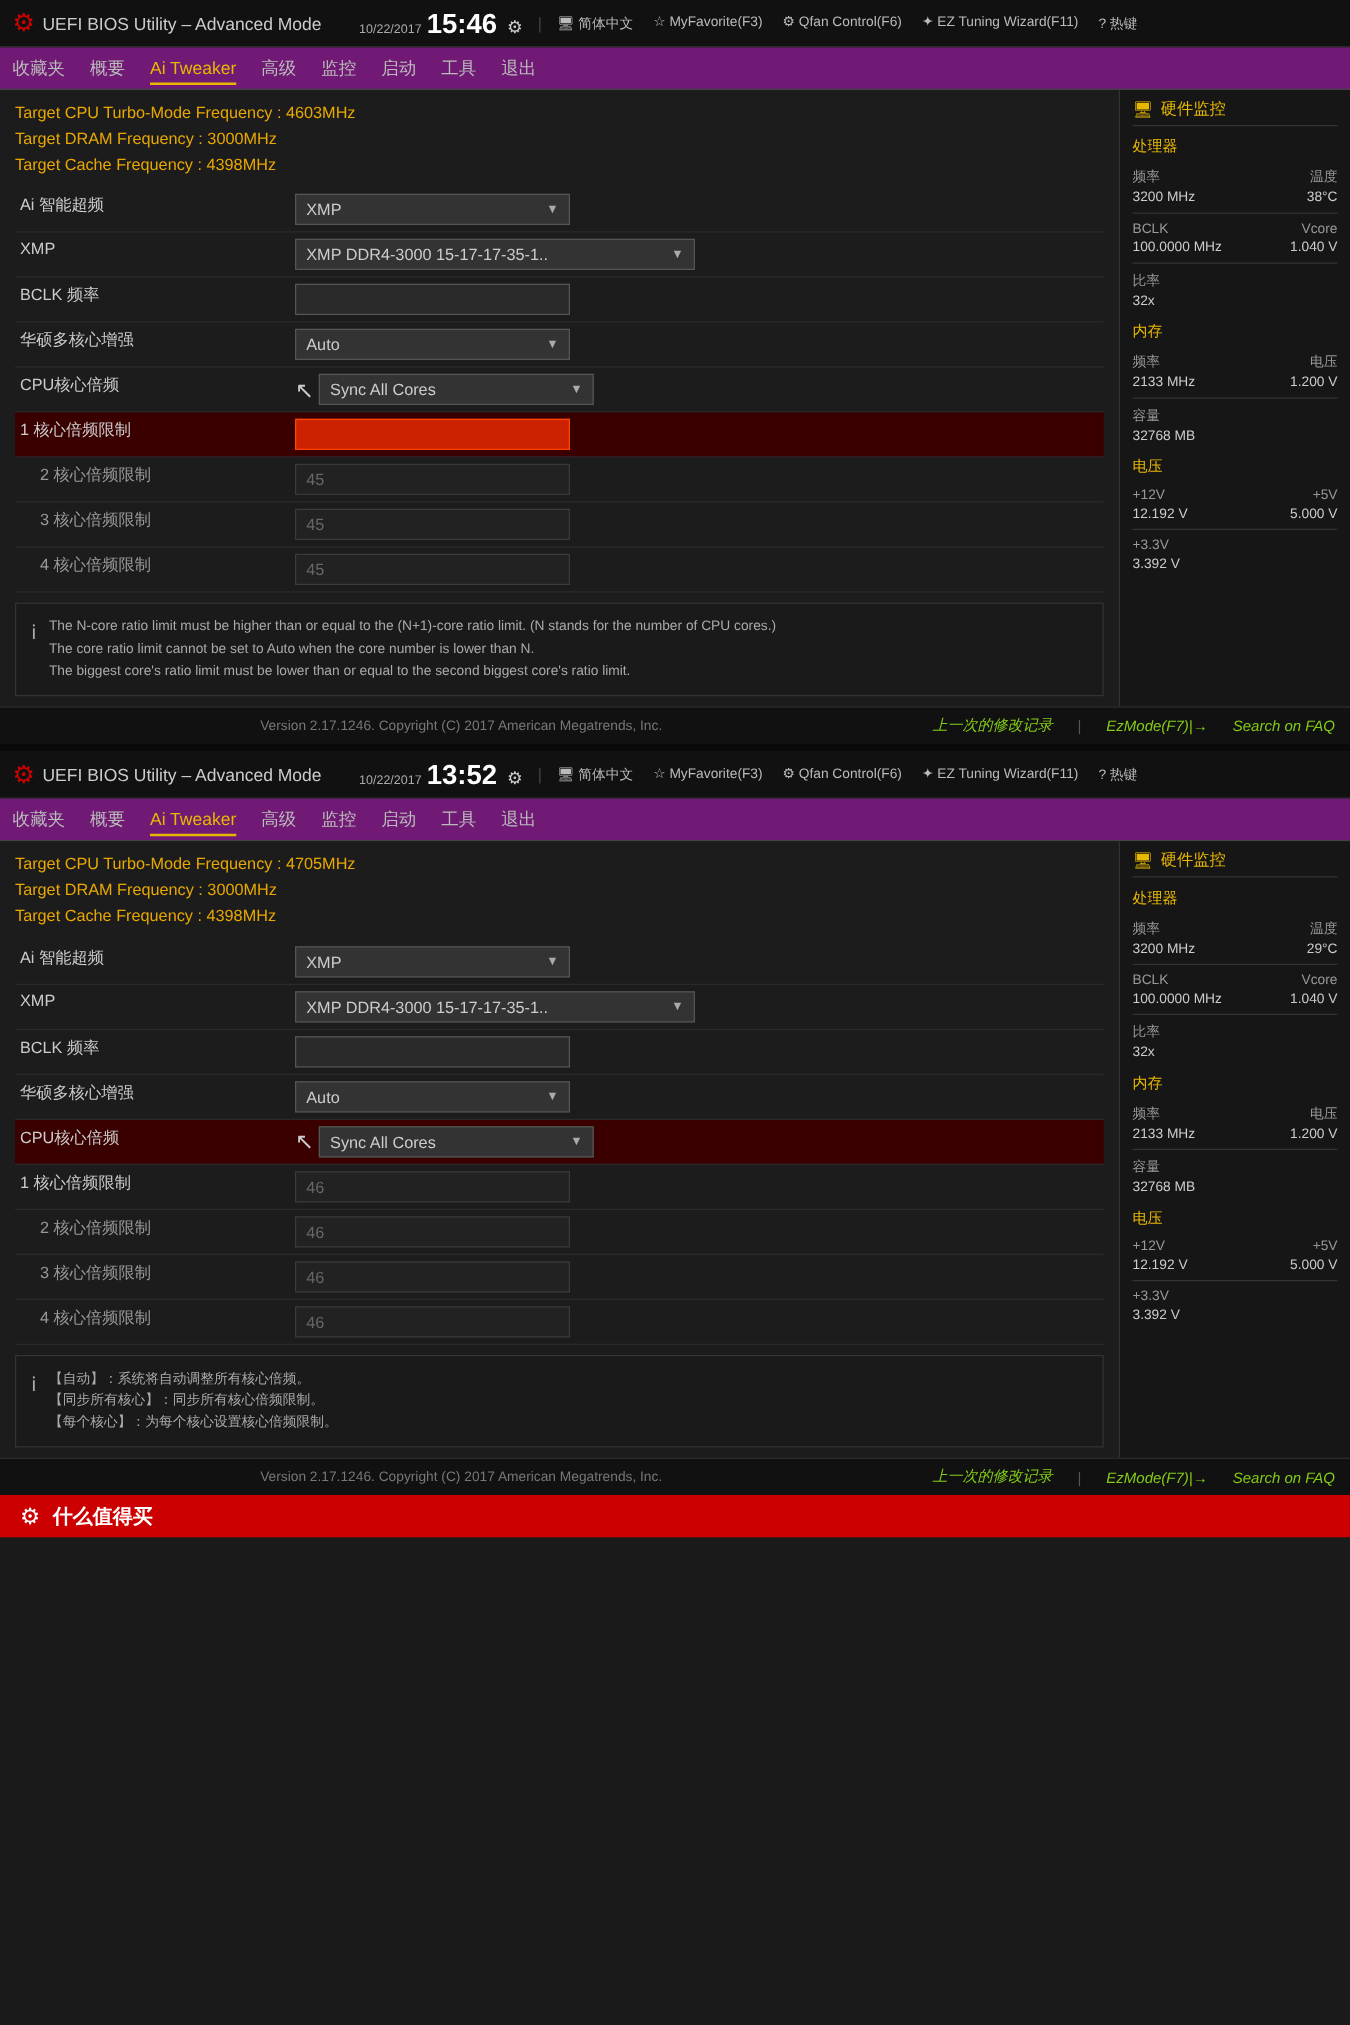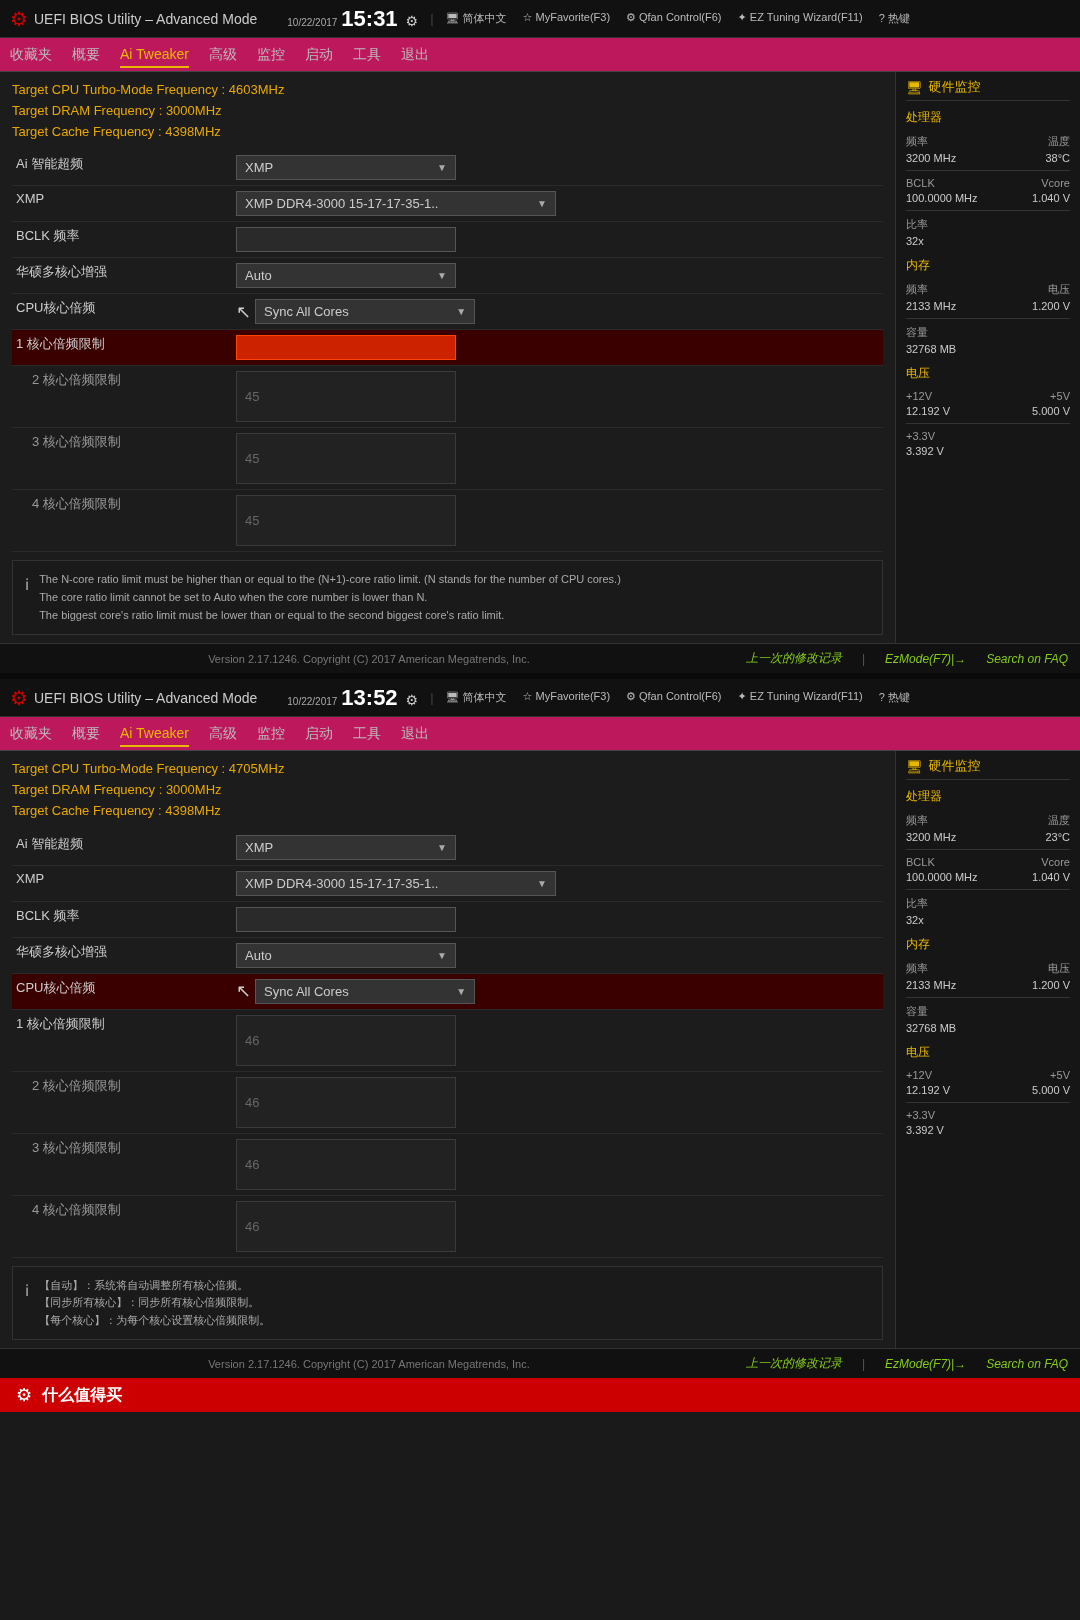--- a/index.html
+++ b/index.html
@@ -39,21 +39,21 @@
     }
     .header-items {
       display: flex;
       gap: 16px;
       font-size: 11px;
       color: #bbb;
     }
 
     
     .nav-bar {
-      background: #be185d;
+      background: #701a75;
       display: flex;
       align-items: center;
       padding: 0 10px;
       height: 34px;
       border-bottom: 1px solid #444;
       gap: 20px;
     }
     .nav-item {
       color: #bbb;
       font-size: 14px;
@@ -147,21 +147,21 @@
     .input-field.active-input {
       background: #cc2200;
       color: #fff;
       border: 1px solid #ff4400;
       width: 220px;
     }
     .input-dimmed {
       background: #222;
       border: 1px solid #3a3a3a;
       color: #666;
-      padding: 17px 8px;
+      padding: 4px 8px;
       font-size: 13px;
       width: 220px;
     }
 
     .cursor-icon {
       color: #ccc;
       font-size: 18px;
       margin-right: 4px;
     }
 
@@ -269,21 +269,21 @@
 </head>
 <body>
 
 <div class="bios-panel">
 
   <div class="header">
     <span class="brand-icon">⚙</span>
     <span class="header-title">UEFI BIOS Utility – Advanced Mode</span>
     <div style="margin-left:10px; display:flex; align-items:baseline; gap:4px;">
       <span style="font-size:10px;color:#aaa;">10/22/2017</span>
-      <span class="header-time">15:31</span>
+      <span class="header-time">15:46</span>
       <span style="color:#ccc;font-size:14px;">⚙</span>
     </div>
     <span style="margin: 0 12px; color:#444;">|</span>
     <div class="header-items">
       <span>🖥 简体中文</span>
       <span>☆ MyFavorite(F3)</span>
       <span>⚙ Qfan Control(F6)</span>
       <span>✦ EZ Tuning Wizard(F11)</span>
       <span>? 热键</span>
     </div>
@@ -611,21 +611,21 @@
       </div>
 
       <div class="sidebar-section">
         <div class="sidebar-section-title">处理器</div>
         <div class="sidebar-row">
           <span class="sidebar-key">频率</span>
           <span class="sidebar-key">温度</span>
         </div>
         <div class="sidebar-row">
           <span class="sidebar-val">3200 MHz</span>
-          <span class="sidebar-val">23°C</span>
+          <span class="sidebar-val">29°C</span>
         </div>
         <hr class="sidebar-divider">
         <div class="sidebar-row">
           <span class="sidebar-key">BCLK</span>
           <span class="sidebar-key">Vcore</span>
         </div>
         <div class="sidebar-row">
           <span class="sidebar-val">100.0000 MHz</span>
           <span class="sidebar-val">1.040 V</span>
         </div>

